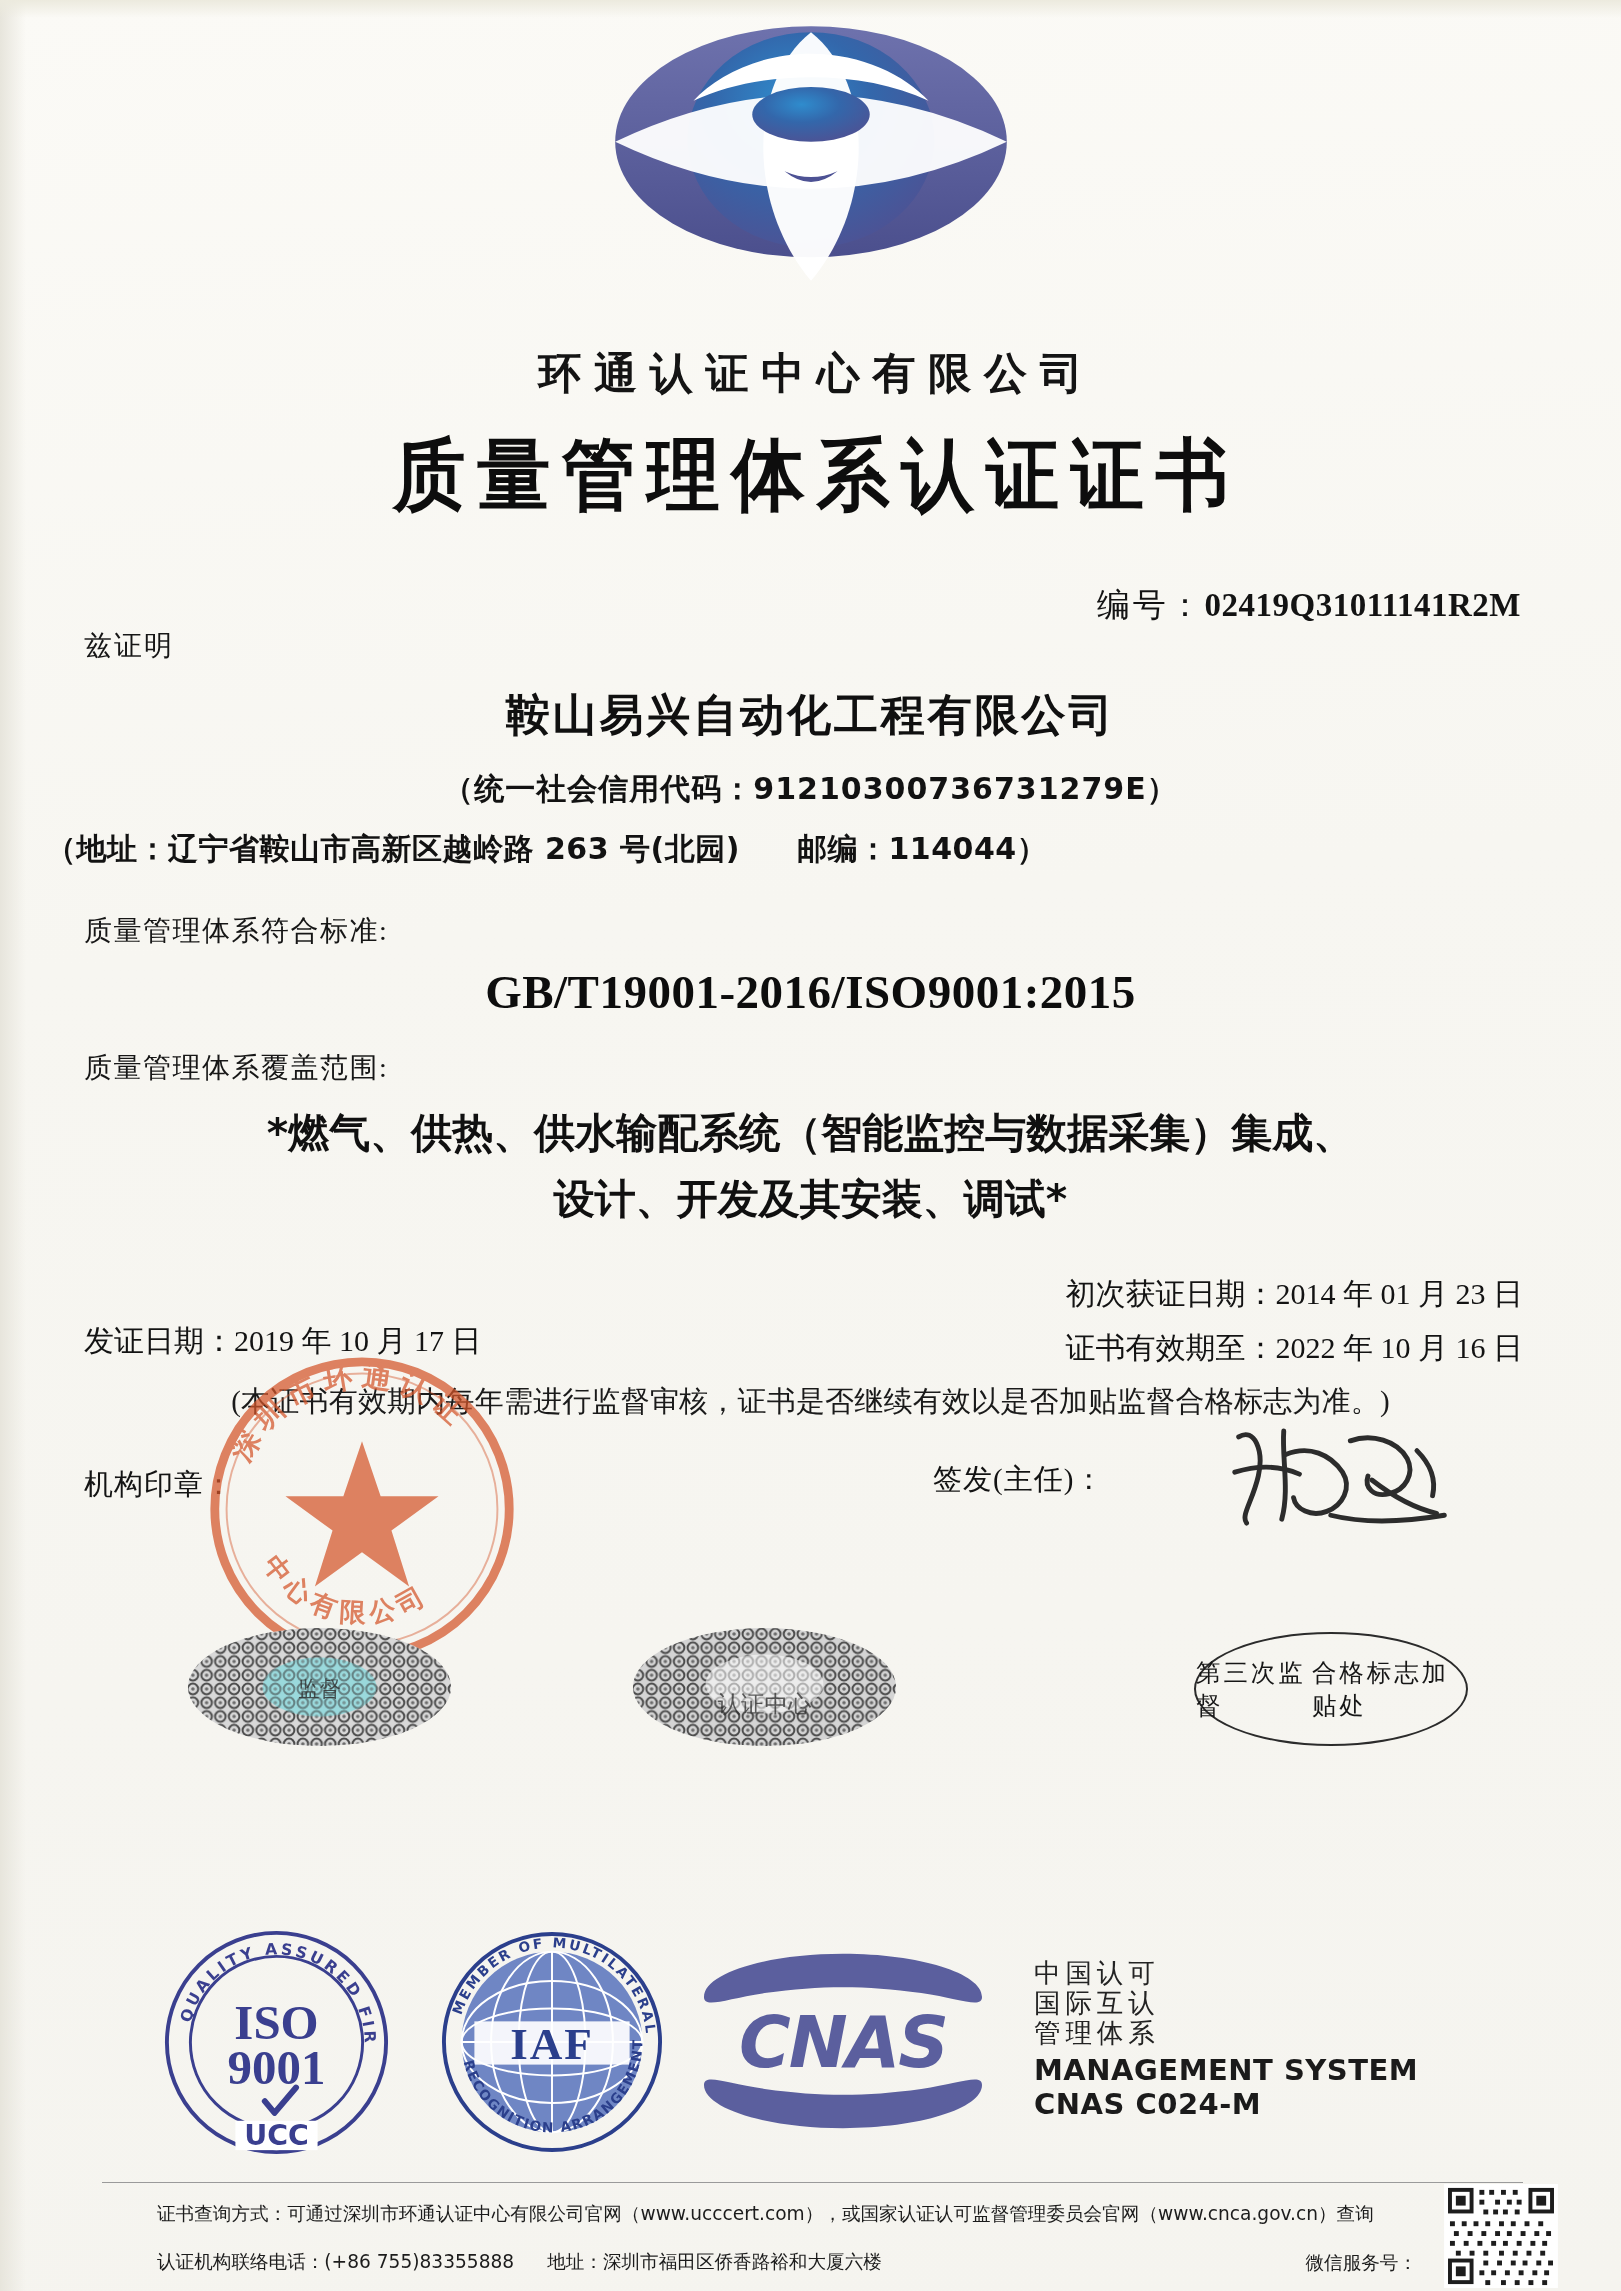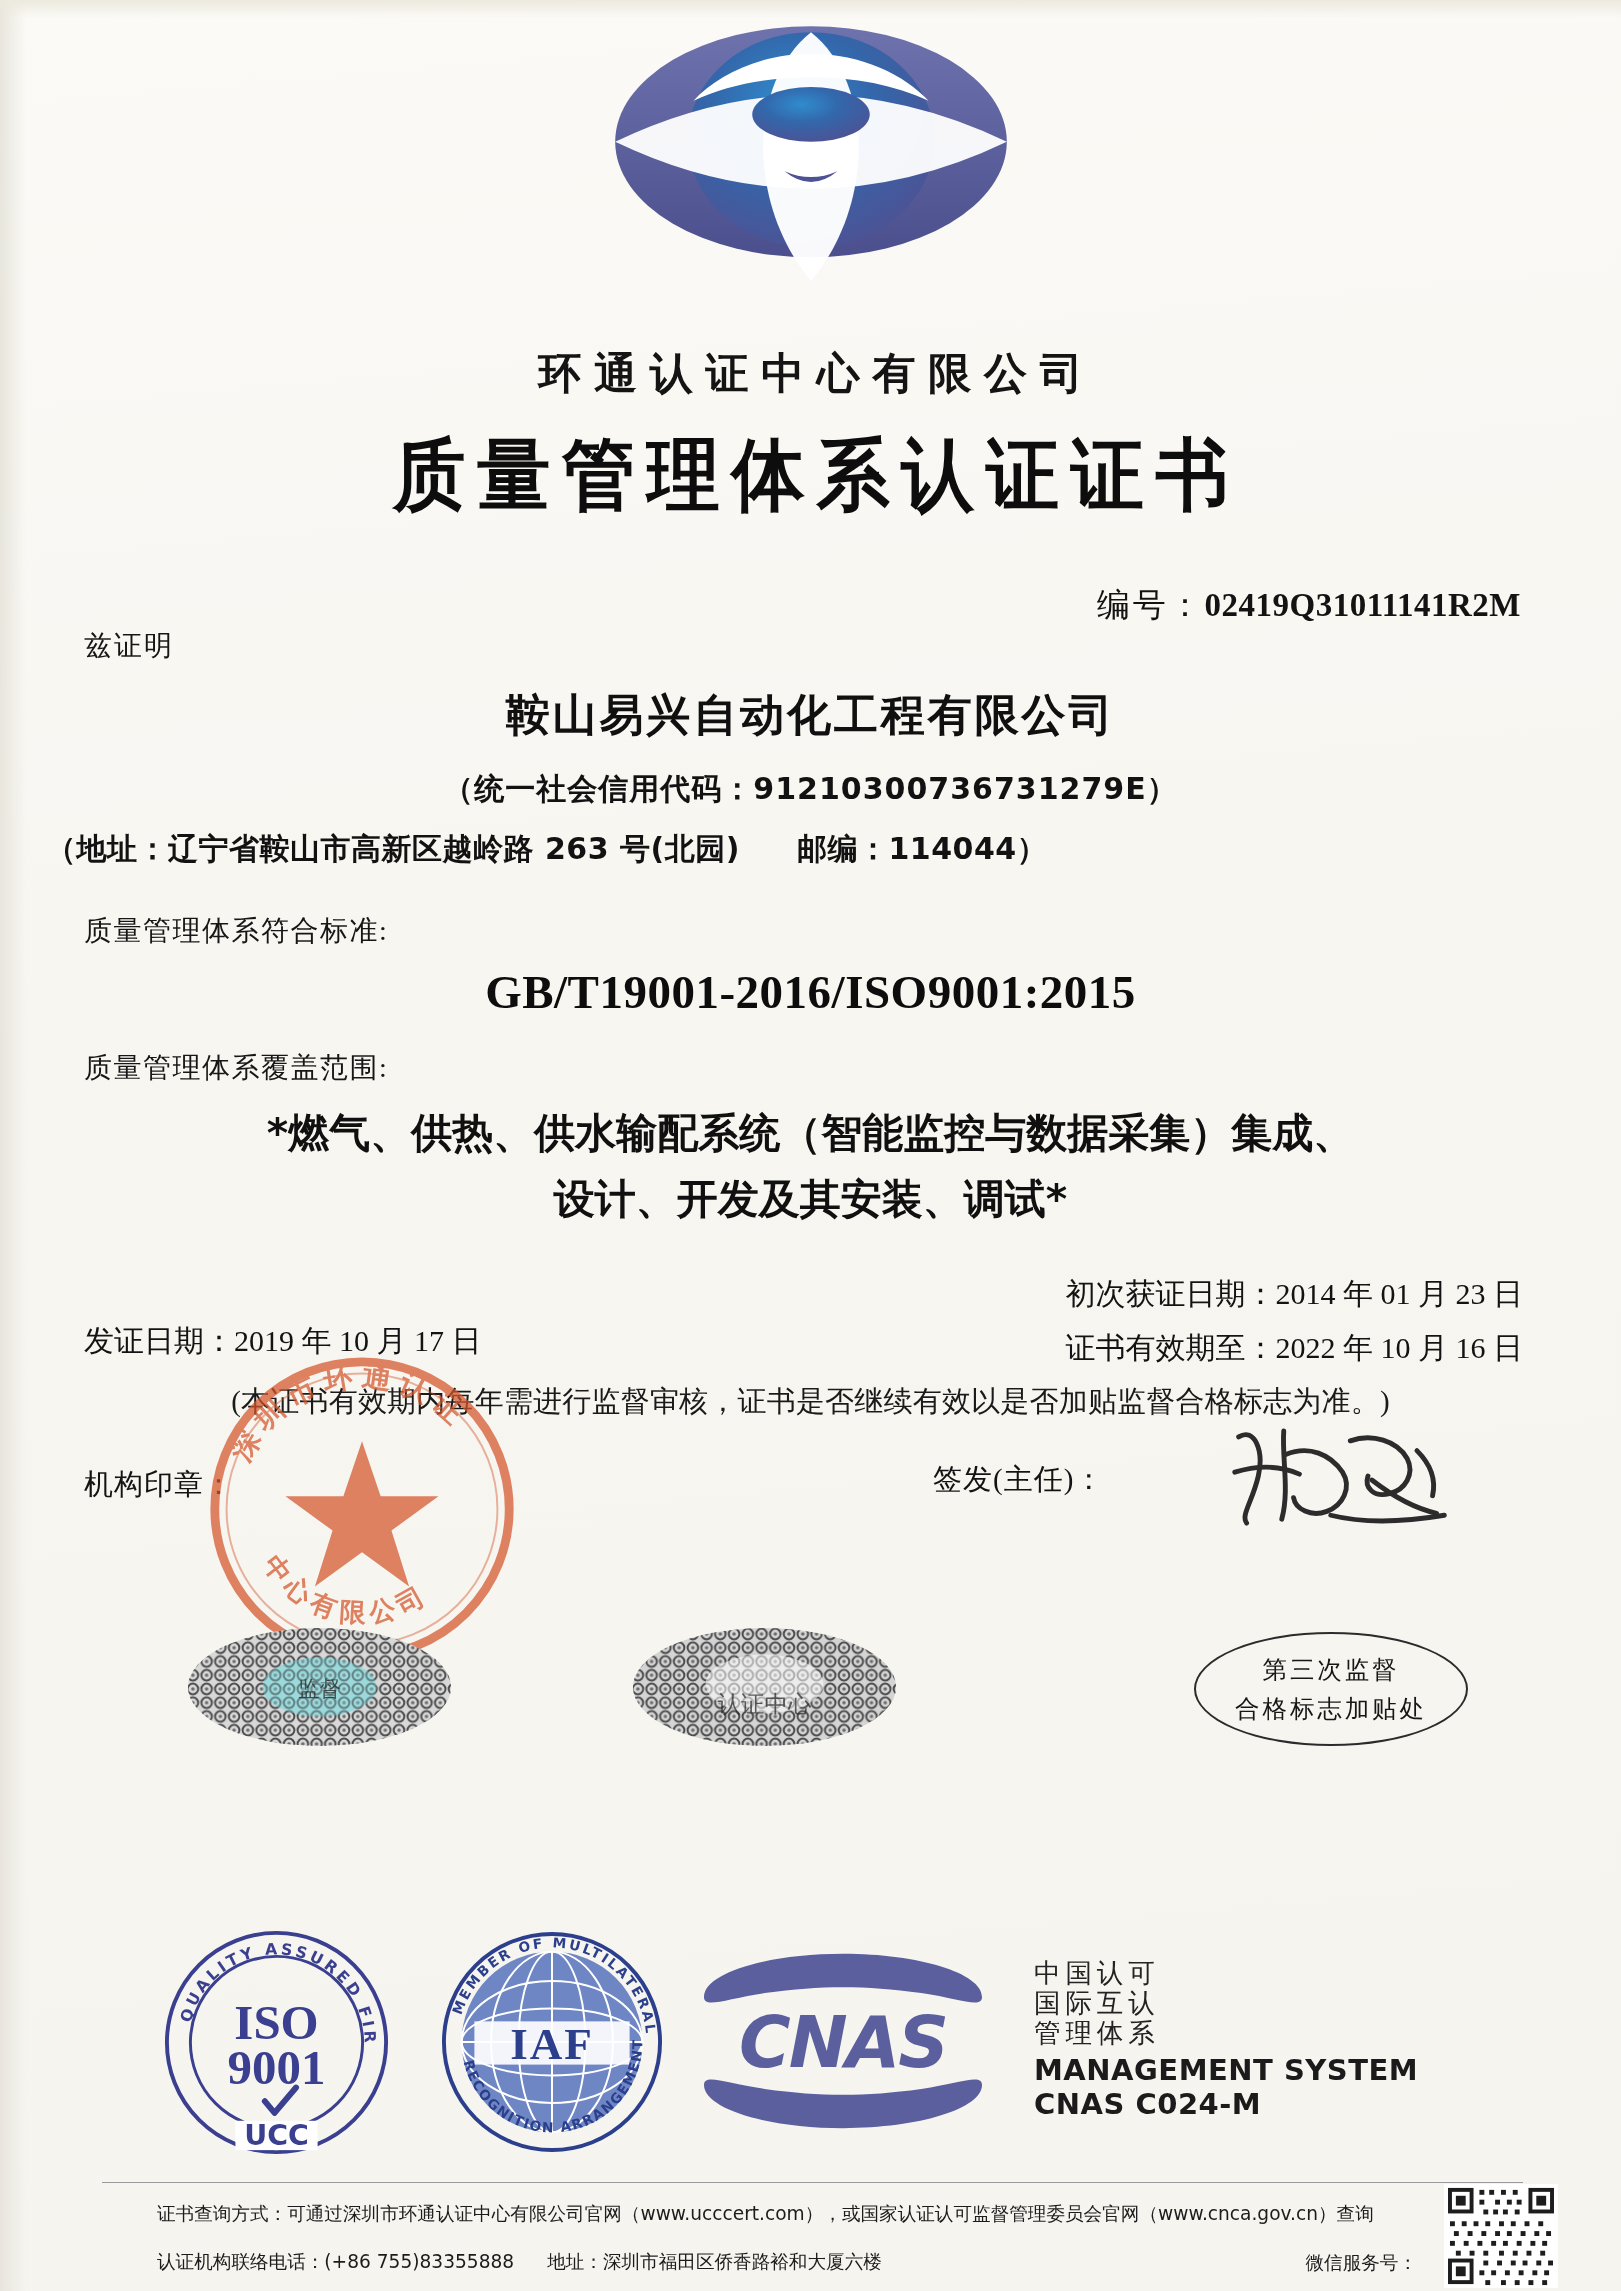--- a/index.html
+++ b/index.html
@@ -137,21 +137,21 @@
   
   .signature { position:absolute; left:1225px; top:1421px; width:235px; height:118px; }
 
   
   .holo { position:absolute; width:267px; height:120px; }
   .holo1 { left:186px; top:1627px; }
   .holo2 { left:631px; top:1627px; }
   .holo-ring {
     position:absolute; left:1194px; top:1632px; width:274px; height:114px;
     border:2px solid #2b2b2b; border-radius:50%;
-    display:flex; flex-direction:column; align-items:center; justify-content:center;
+    display:flex; flex-direction:row; align-items:center; justify-content:center;
     gap:5.9px;
   }
   .holo-ring span {
     font-size:24.5px; color:#161616; letter-spacing:2.9px;
     font-family:"DejaVu Sans","Liberation Sans",sans-serif;
   }
 
   
   .logos { position:absolute; left:147px; top:1921px; width:1372px; height:245px; }
   .iso-logo  { position:absolute; left:15.7px;  top:7.8px;  width:227px; height:227px; }

